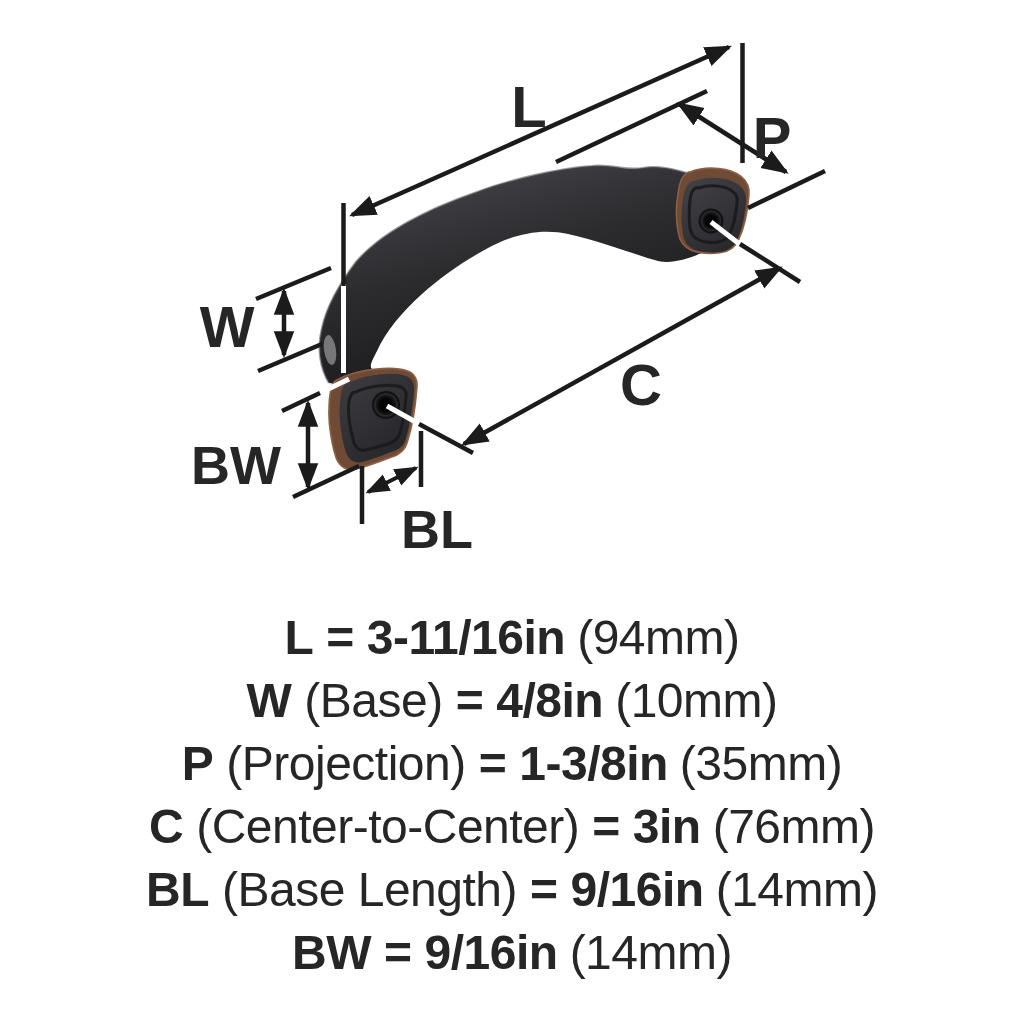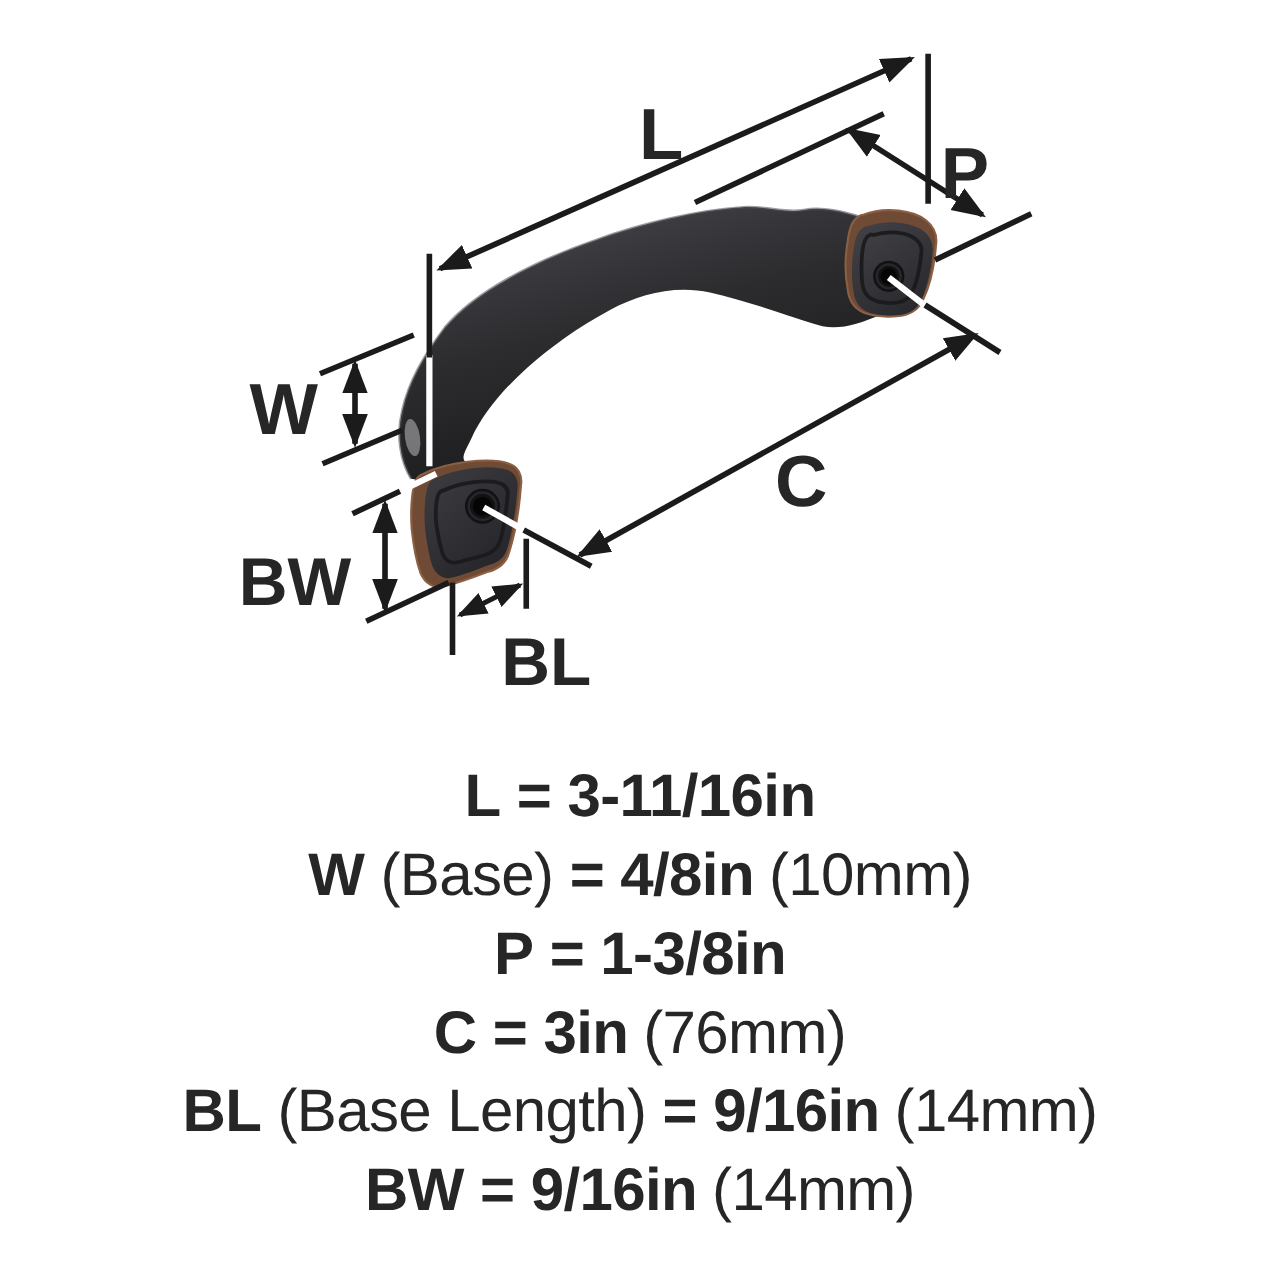--- a/index.html
+++ b/index.html
@@ -151,43 +151,47 @@
     </g>
   </svg>
 
   <div class="specs">
 
     <div class="spec-row">
       <span class="b">L</span>
       <span class="b">=</span>
       <span class="valwrap">
         <span class="b">3-11/16in</span>
+        <span>(94mm)</span>
       </span>
     </div>
 
     <div class="spec-row">
       <span class="b">W</span>
       <span>(Base)</span>
       <span class="b">=</span>
       <span class="valwrap">
         <span class="b">4/8in</span>
         <span>(10mm)</span>
       </span>
     </div>
 
     <div class="spec-row">
       <span class="b">P</span>
+      <span>(Projection)</span>
       <span class="b">=</span>
       <span class="valwrap">
         <span class="b">1-3/8in</span>
+        <span>(35mm)</span>
       </span>
     </div>
 
     <div class="spec-row">
       <span class="b">C</span>
+      <span>(Center-to-Center)</span>
       <span class="b">=</span>
       <span class="valwrap">
         <span class="b">3in</span>
         <span>(76mm)</span>
       </span>
     </div>
 
     <div class="spec-row">
       <span class="b">BL</span>
       <span>(Base Length)</span>

